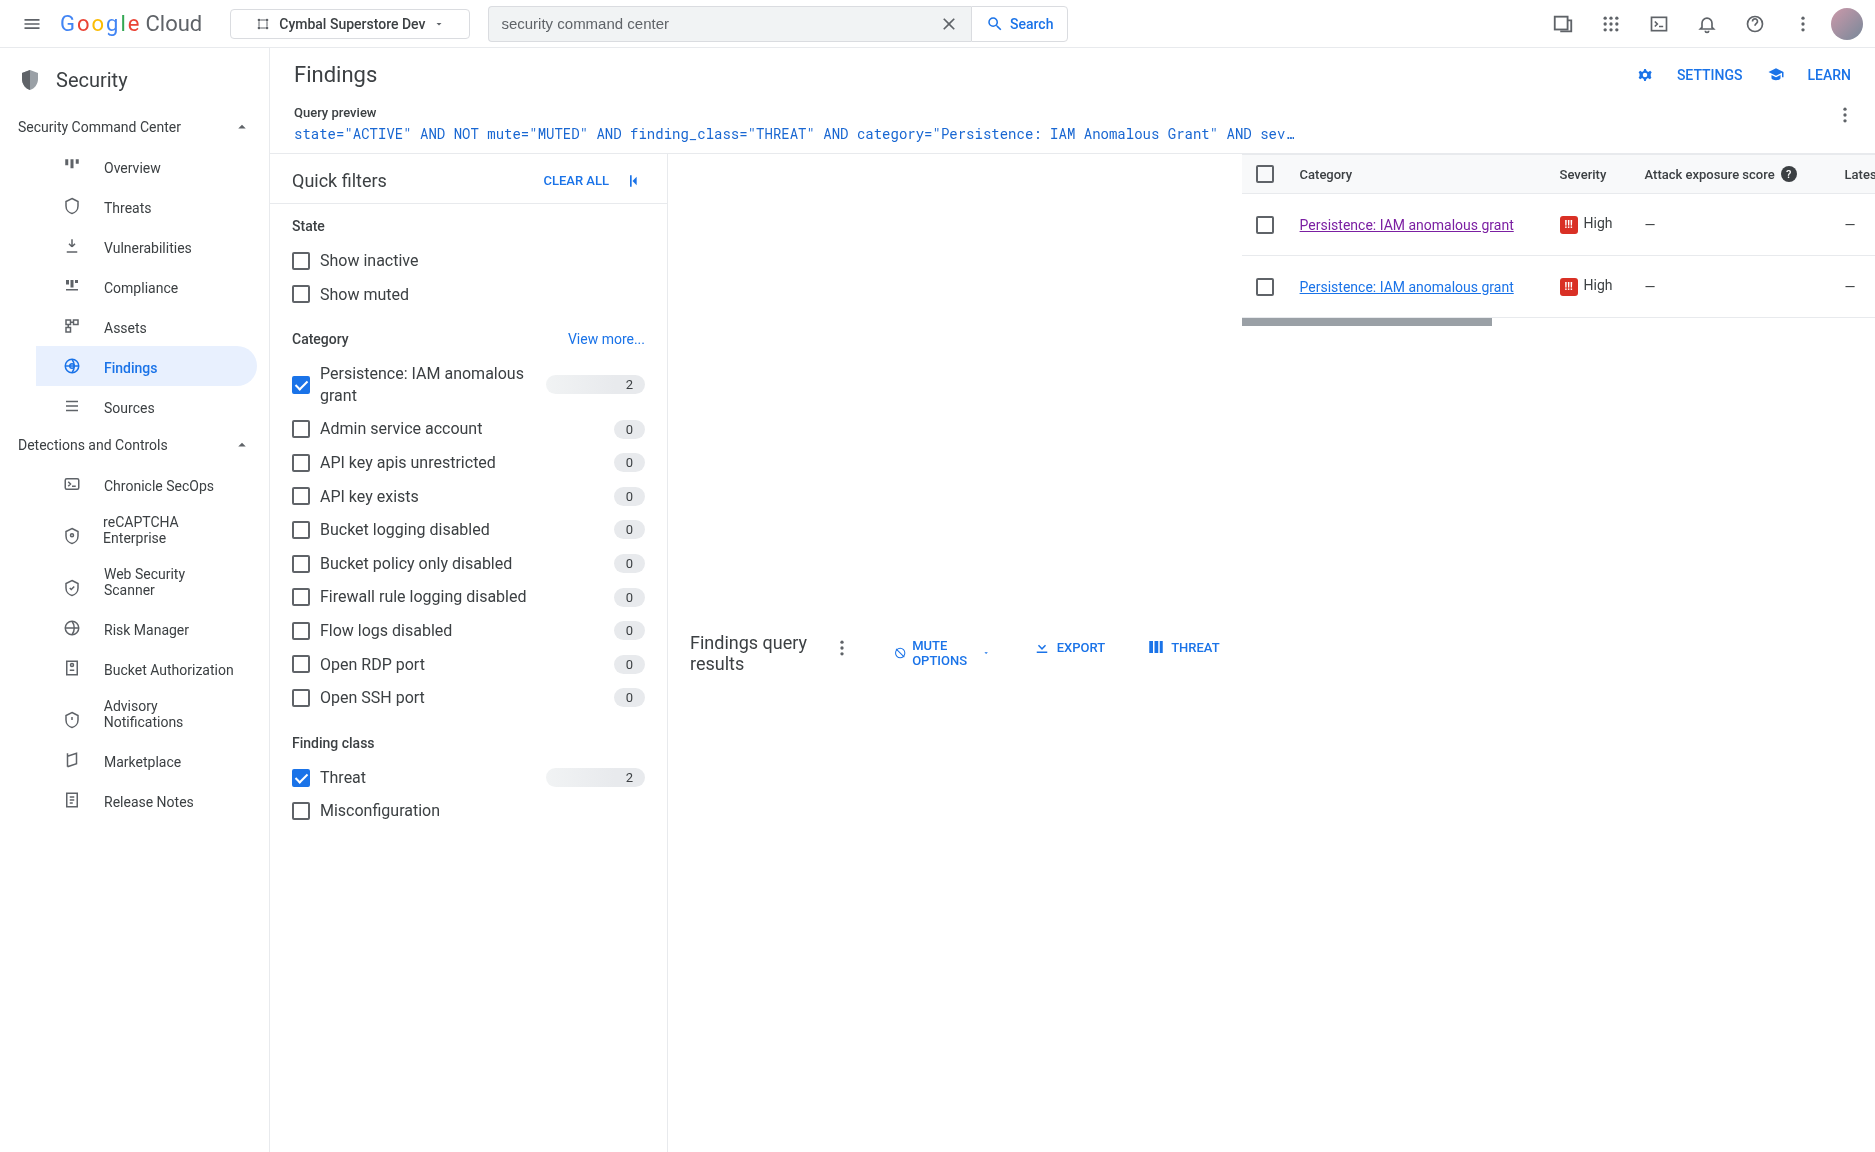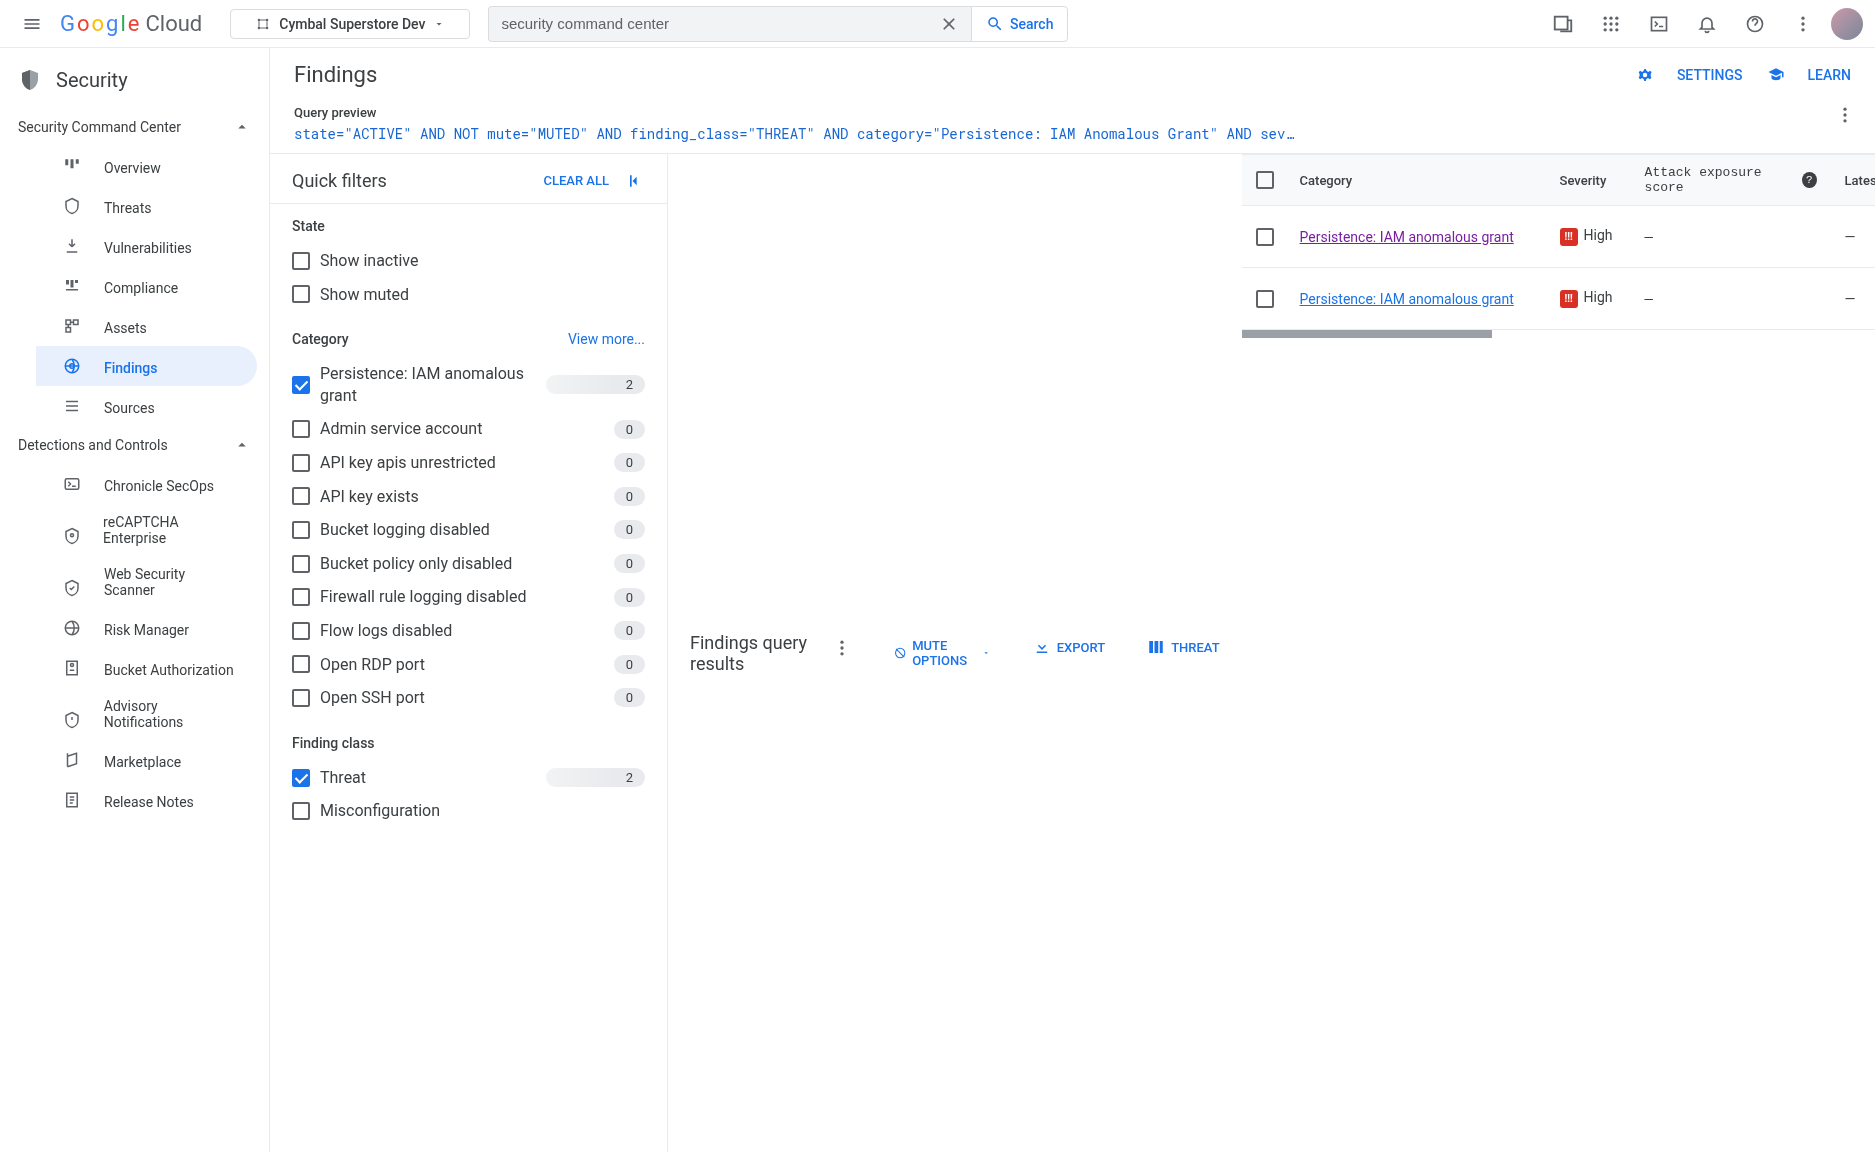--- a/index.html
+++ b/index.html
@@ -55,21 +55,21 @@
 .results-title { font-size: 18px; color: #3c4043; }
 .results-actions { display: flex; align-items: flex-start; gap: 42px; }
 .res-link { display: flex; align-items: center; gap: 6px; color: #1a73e8; font-weight: 500; font-size: 13px; cursor: pointer; }
 .table { overflow-x: auto; border-top: 1px solid #e8eaed; }
 .thead, .trow { display: flex; align-items: center; min-width: 720px; }
 .thead { background: #f8f9fa; border-bottom: 1px solid #e8eaed; font-weight: 500; font-size: 13px; color: #3c4043; }
 .th, .td { padding: 10px 14px; }
 .col-chk { width: 44px; flex-shrink: 0; }
 .col-cat { width: 260px; flex-shrink: 0; }
 .col-sev { width: 85px; flex-shrink: 0; }
-.col-exp { width: 200px; flex-shrink: 0; display: flex; align-items: center; gap: 6px; font-family: Liberation Mono, monospace; }
+.col-exp { width: 200px; flex-shrink: 0; display: flex; align-items: flex-end; gap: 6px; }
 .col-calc { width: 130px; flex-shrink: 0; }
 .trow { border-bottom: 1px solid #e8eaed; min-height: 62px; }
 .cat-link { color: #1a73e8; text-decoration: underline; cursor: pointer; }
 .cat-link.visited { color: #7b1fa2; }
 .sev-badge { display: inline-flex; align-items: center; justify-content: center; width: 18px; height: 18px; background: #d93025; color: #fff; border-radius: 3px; font-size: 10px; margin-right: 6px; font-weight: bold; }
 .help-ic { width: 16px; height: 16px; border-radius: 50%; background: #3c4043; color: #fff; display: inline-flex; align-items: center; justify-content: center; font-size: 11px; }
 .scroll-track { height: 8px; background: #9aa0a6; width: 250px; margin-left: 0; }
 .more-v { cursor: pointer; color: #5f6368; }
 svg { display: block; }
 </style>

